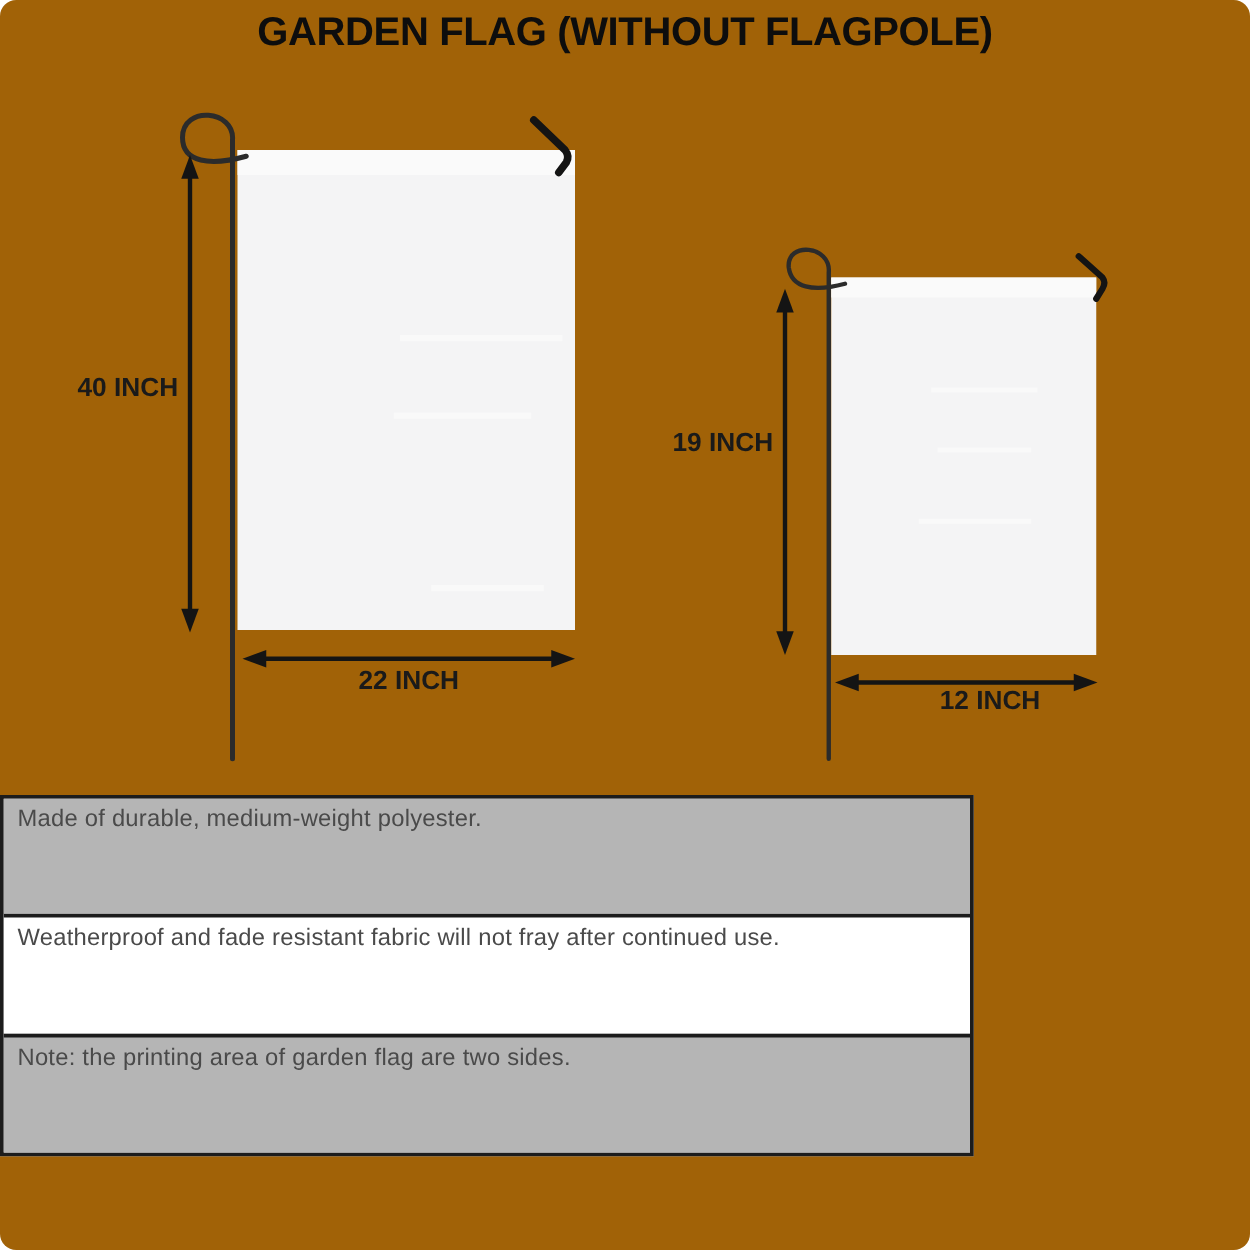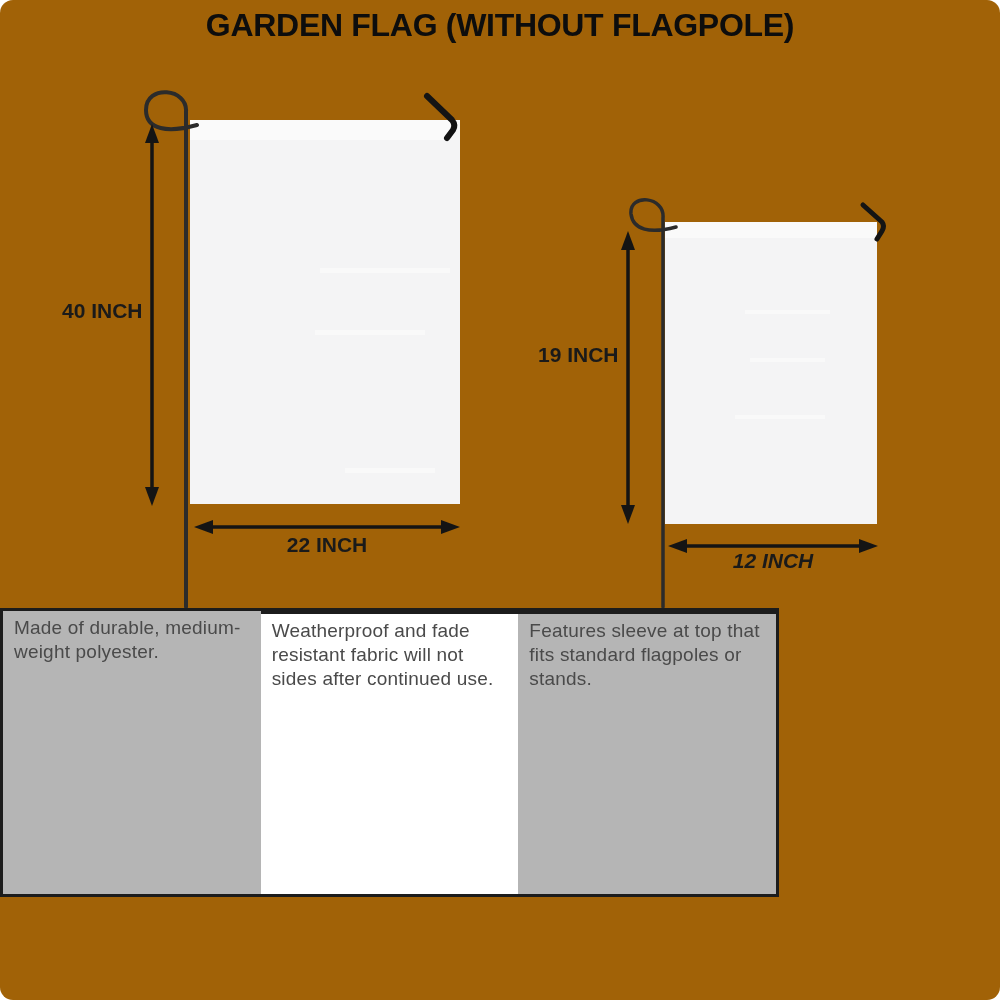--- a/index.html
+++ b/index.html
@@ -30,24 +30,24 @@
   .flag{fill:var(--flag-fill);}
   .sleeve{fill:var(--flag-sleeve);opacity:.9;}
   .streak{fill:#ffffff;opacity:.45;}
   .dim-line{stroke:var(--ink);stroke-width:3.5;fill:none;}
   .dim-head{fill:var(--ink);stroke:none;}
 
   .dim-label{position:absolute;font-size:21px;font-weight:700;color:#1a1a1a;letter-spacing:0;white-space:nowrap;}
   .lbl-40{left:62px;top:299px;}
   .lbl-28{left:327px;top:533px;transform:translateX(-50%);}
   .lbl-18{left:538px;top:343px;}
-  .lbl-12{left:773px;top:549px;transform:translateX(-50%);font-style:italic;}
+  .lbl-12{left:792px;top:549px;transform:translateX(-50%);}
 
-  .features{position:absolute;left:0;top:608px;width:779px;height:289px;
-    border:3px solid var(--table-border);display:flex;background:var(--row-plain);}
+  .features{position:absolute;left:0;top:636px;width:779px;height:289px;
+    border:3px solid var(--table-border);display:flex;flex-direction:column;background:var(--row-plain);}
   .feature-row{flex:1;display:block;font-size:19px;color:var(--feature-text);
     padding:5px 8px 0 11px;letter-spacing:.2px;line-height:24px;}
   .feature-row + .feature-row{border-top:3px solid var(--table-border);}
   .feature-row:nth-child(odd){background:var(--row-shaded);}
   .feature-row:nth-child(even){background:var(--row-plain);}
 </style>
 </head>
 <body>
 
 <div class="stage">
@@ -95,17 +95,17 @@
     <polygon class="dim-head" points="878,546 859,539 859,553"></polygon>
   </svg>
 
   <span class="dim-label lbl-40">40 INCH</span>
   <span class="dim-label lbl-28">22 INCH</span>
   <span class="dim-label lbl-18">19 INCH</span>
   <span class="dim-label lbl-12">12 INCH</span>
 
   <div class="features">
     <div class="feature-row">Made of durable, medium-weight polyester.</div>
-    <div class="feature-row">Weatherproof and fade resistant fabric will not sides after continued use.</div>
-    <div class="feature-row">Features sleeve at top that fits standard flagpoles or stands.</div>
+    <div class="feature-row">Weatherproof and fade resistant fabric will not fray after continued use.</div>
+    <div class="feature-row">Note: the printing area of garden flag are two sides.</div>
   </div>
 
 </div>
 
 </body></html>

